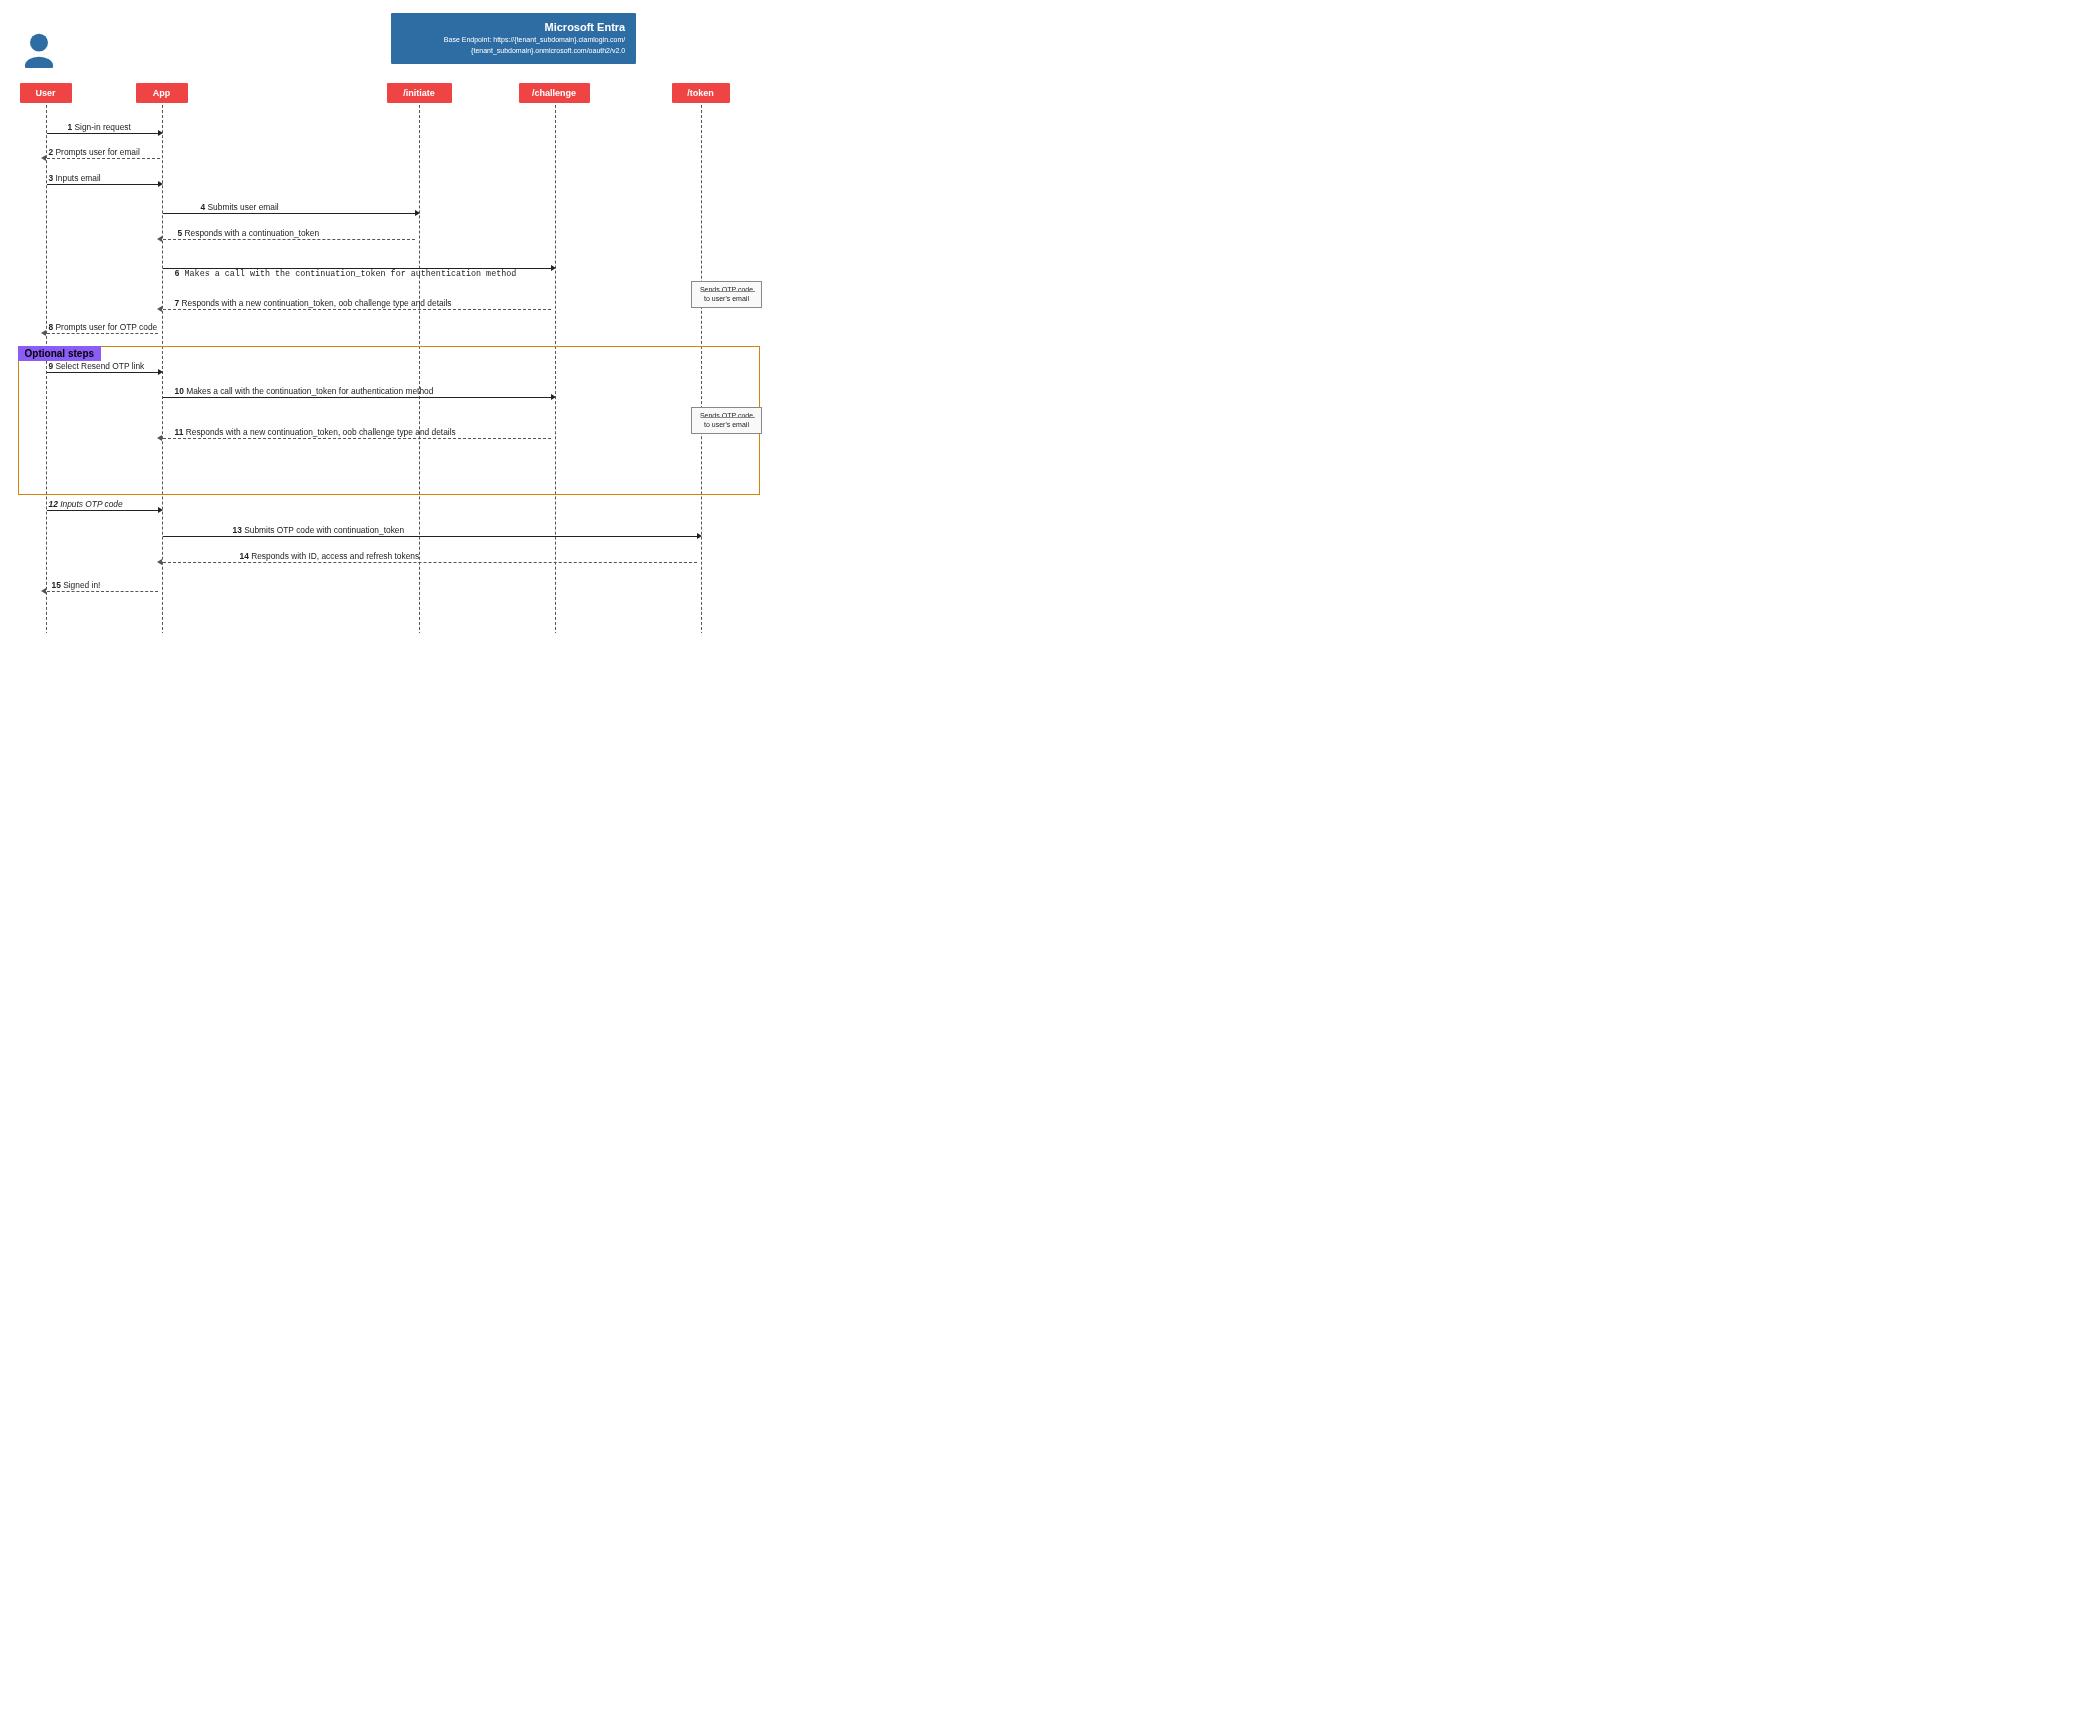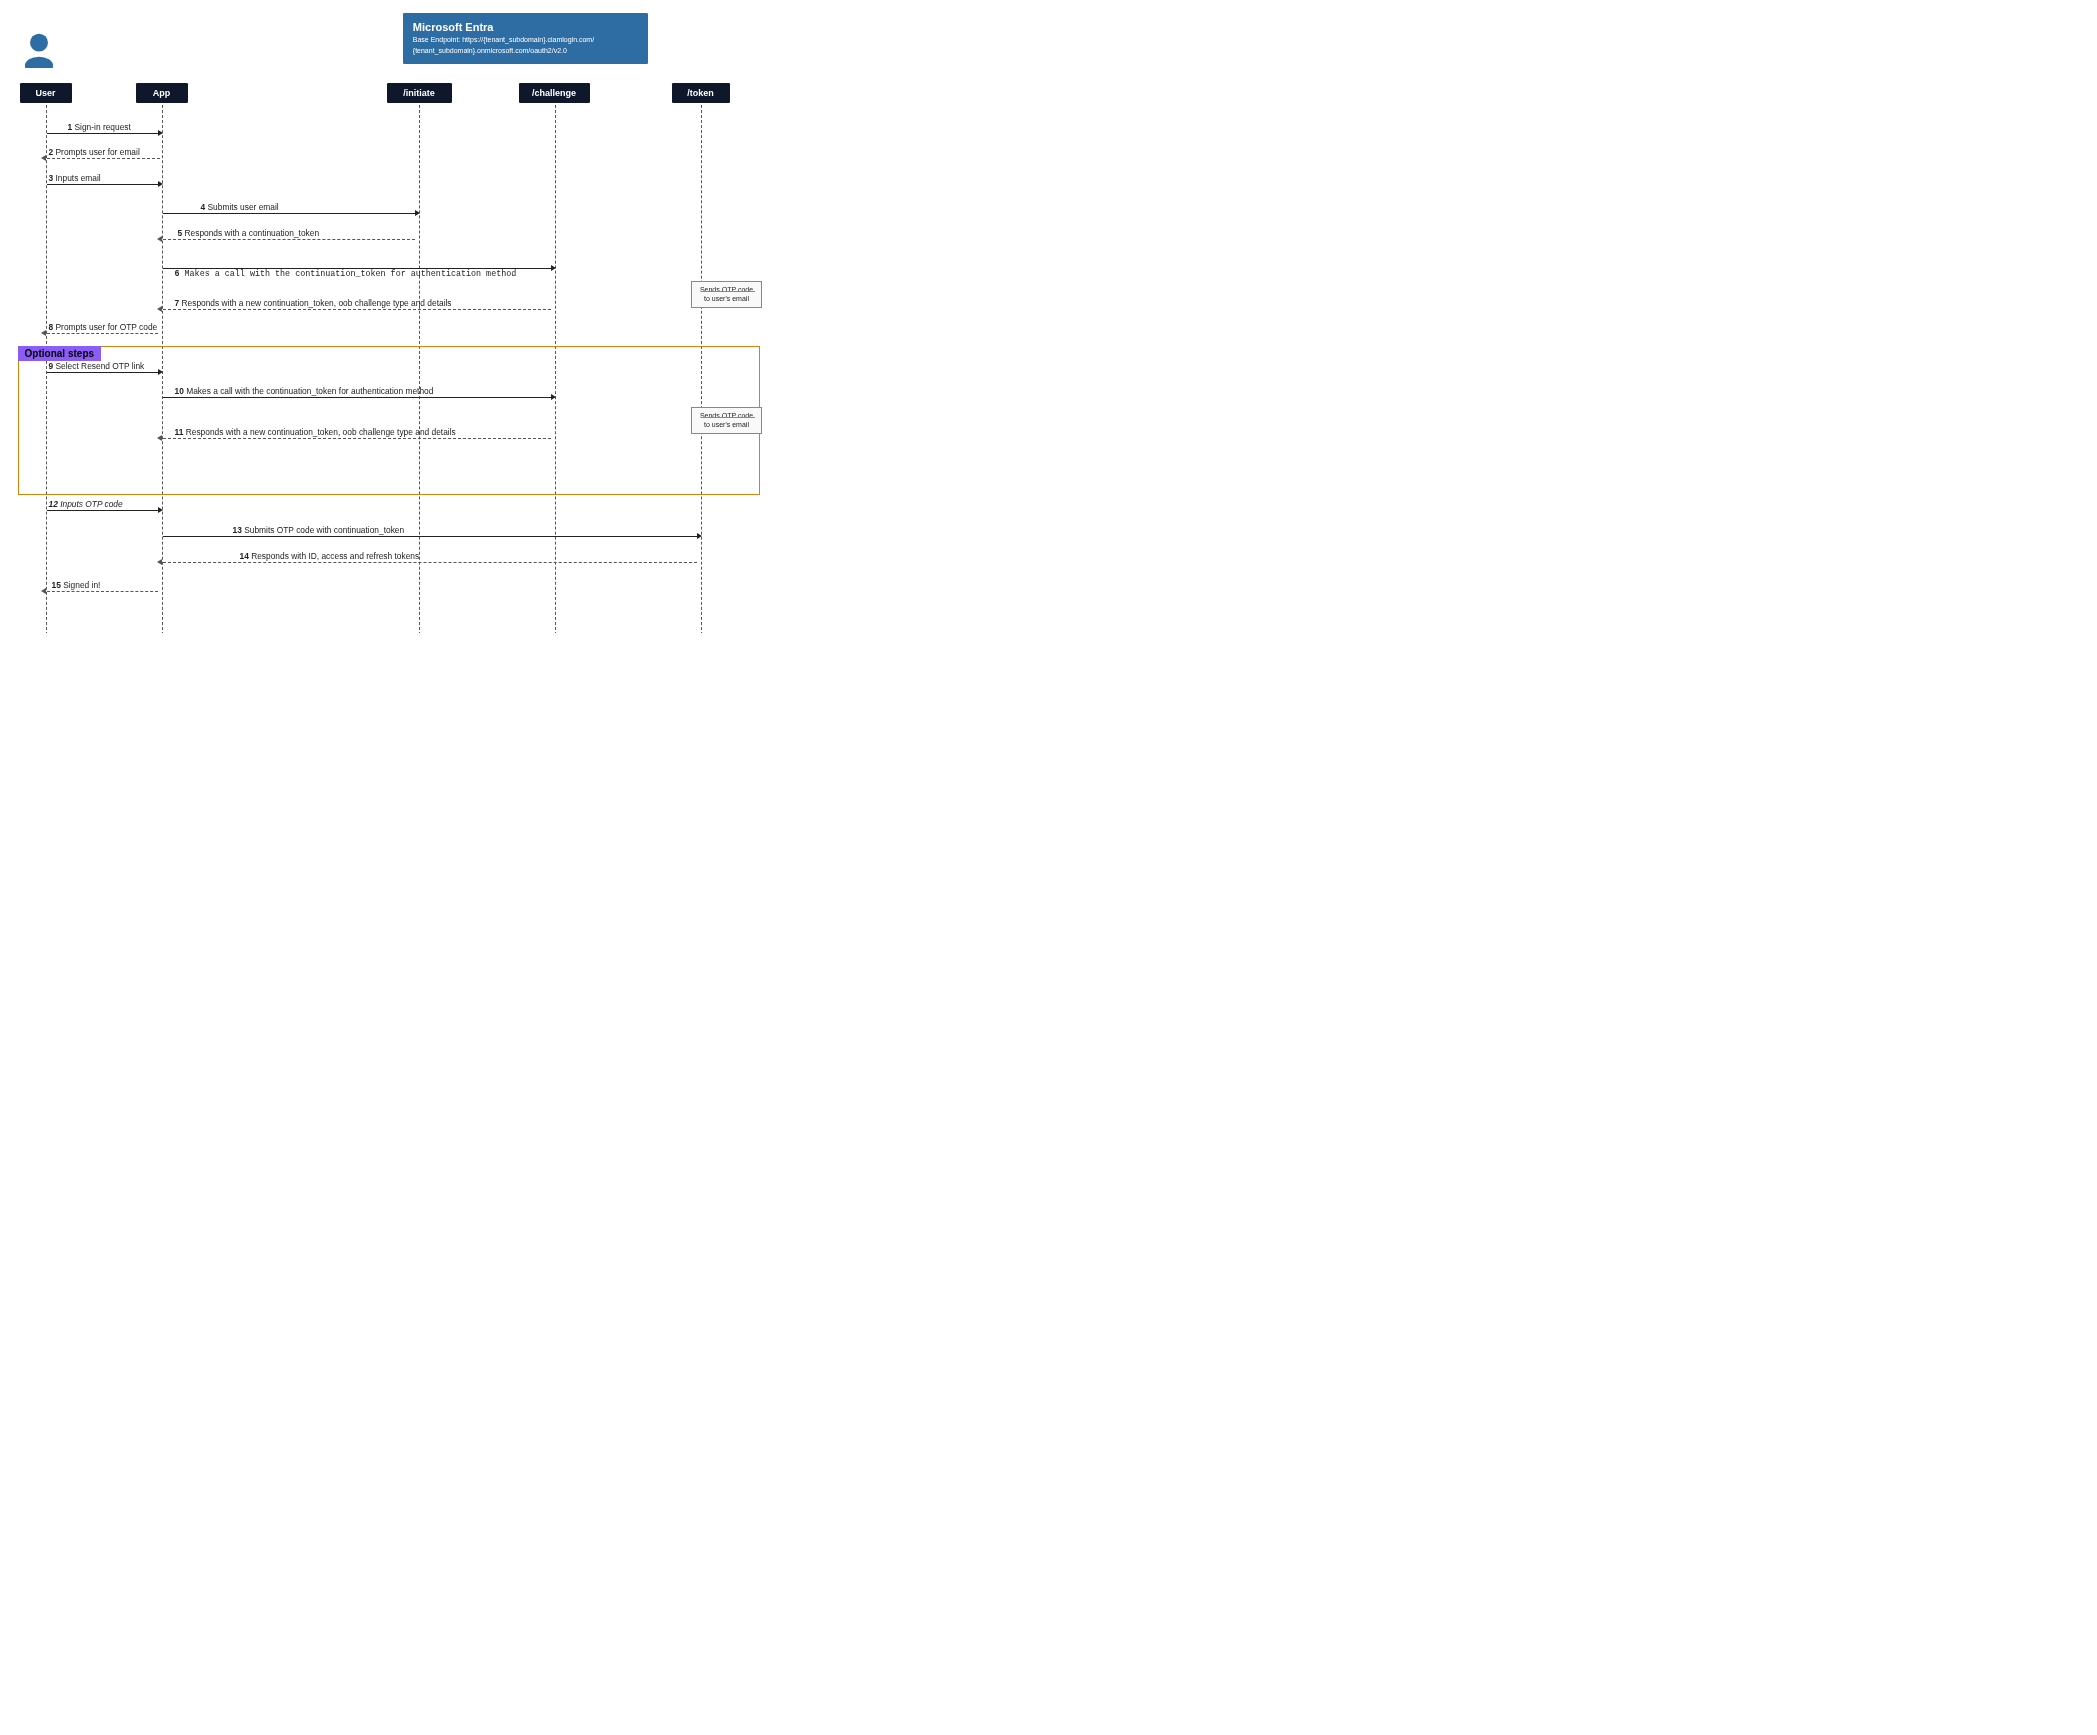--- a/index.html
+++ b/index.html
@@ -16,25 +16,25 @@
       position: relative;
       width: 762px;
       margin: 13px auto;
       min-height: 607px;
     }
 
     
     .entra-box {
       position: absolute;
       top: 0;
-      left: 396px;
+      left: 384px;
       width: 245px;
       background: #2E6DA4;
       color: #fff;
-      text-align: left;
+      text-align: right;
       padding: 7.8px 10.3px;
       border-radius: 1.3px;
     }
     .entra-box .title {
       font-weight: bold;
       font-size: 11px;
       margin-bottom: 2.6px;
     }
     .entra-box .subtitle {
       font-size: 7px;
@@ -50,21 +50,21 @@
       text-align: center;
     }
     .user-avatar svg {
       display: block;
       margin: 0 auto;
     }
 
     
     .lifeline-header {
       position: absolute;
-      background: #0f172a;
+      background: #ef4444;
       color: #fff;
       text-align: center;
       padding: 5.2px 6.5px;
       font-weight: 600;
       font-size: 9px;
       border-radius: 1.3px;
       top: 70px;
       min-width: 52px;
     }
 

